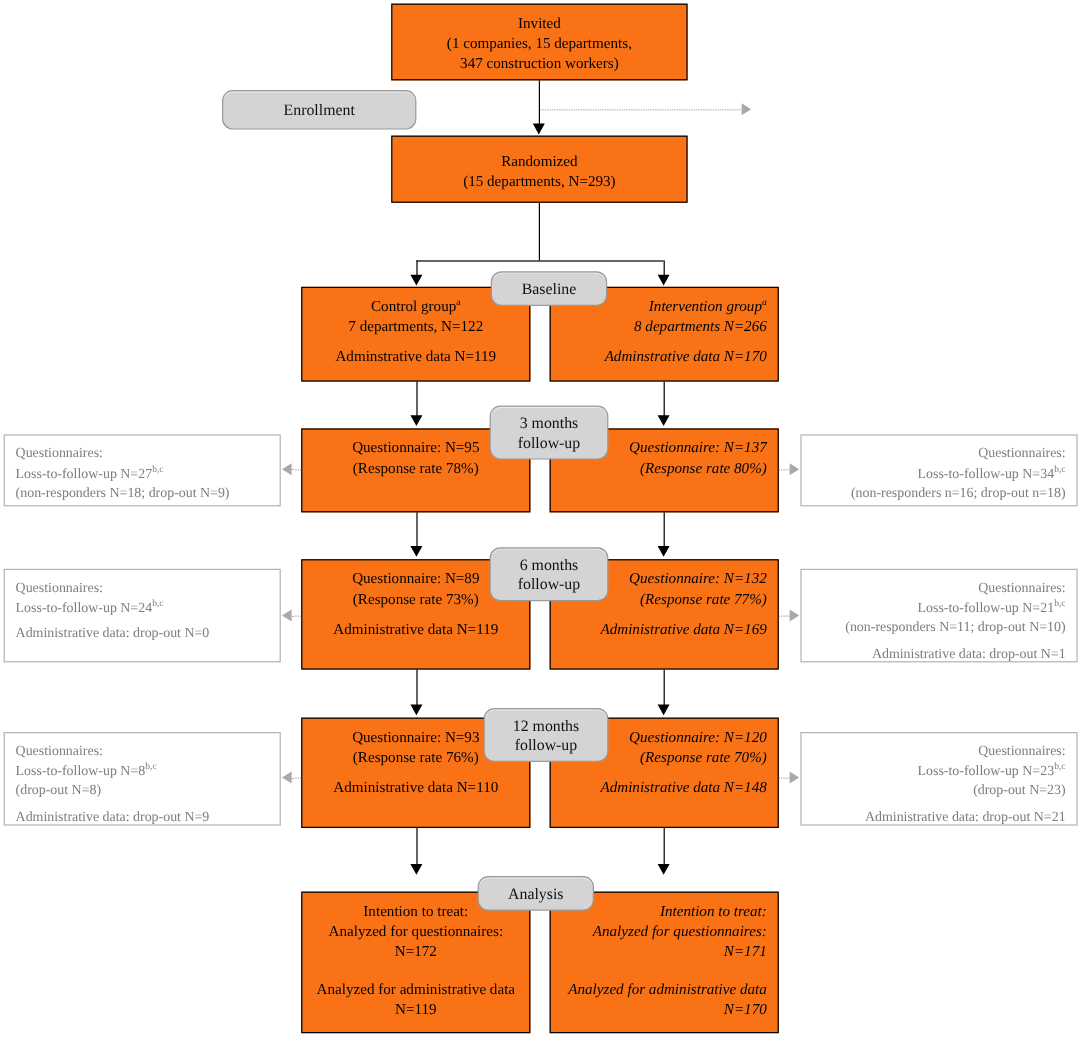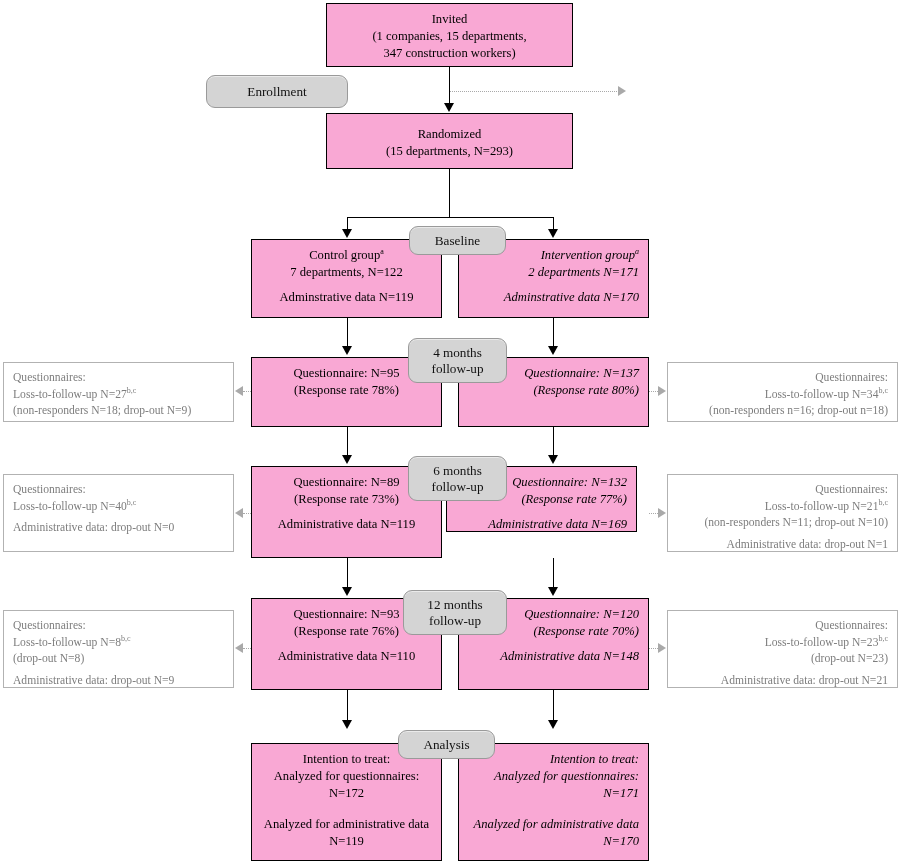--- a/index.html
+++ b/index.html
@@ -10,21 +10,21 @@
     color:#000000;
     overflow:hidden;
   }
   #stage{position:relative;width:904px;height:866px;}
 
   
   .box{
     position:absolute;
     box-sizing:border-box;
     border:1.3px solid #000;
-    background:#f9a8d4;
+    background:#f97316;
     font-size:12.6px;
     line-height:17px;
     padding:7px 9px;
   }
   .box.center{text-align:center;}
   .box.left{text-align:center;}
   .box.right{text-align:right;font-style:italic;}
 
   .sidebox{
     position:absolute;
@@ -95,21 +95,21 @@
     <div>(1 companies, 15 departments,</div>
     <div>347 construction workers)</div>
   </div>
 
   <div class="vline" style="left:449px;top:67px;height:37px;"></div>
   <div class="arrow-down" style="left:443.5px;top:103px;"></div>
 
   <div class="dotline" style="left:450px;top:91px;width:169px;"></div>
   <div class="arrow-right" style="left:618px;top:86px;"></div>
 
-  <div class="pill" style="left:206px;top:75px;width:142px;height:33px;">
+  <div class="pill" style="left:185px;top:75px;width:162px;height:33px;">
     <span>Enrollment</span>
   </div>
 
 
   <div class="box center" style="left:326px;top:113px;width:247px;height:56px;padding-top:12px;">
     <div>Randomized</div>
     <div>(15 departments, N=293)</div>
   </div>
 
   <div class="vline" style="left:449px;top:169px;height:48px;"></div>
@@ -121,21 +121,21 @@
 
   <div class="box left" style="left:251px;top:239px;width:191px;height:79px;">
     <div><span>Control group</span><sup>a</sup></div>
     <div>7 departments, N=122</div>
     <span class="pad-top"></span>
     <div>Adminstrative data N=119</div>
   </div>
 
   <div class="box right" style="left:458px;top:239px;width:191px;height:79px;">
     <div><span>Intervention group</span><sup>a</sup></div>
-    <div>2 departments N=171</div>
+    <div>8 departments N=266</div>
     <span class="pad-top"></span>
     <div>Adminstrative data N=170</div>
   </div>
 
   <div class="pill" style="left:409px;top:226px;width:97px;height:29px;">
     <span>Baseline</span>
   </div>
 
   <div class="vline" style="left:347px;top:318px;height:29px;"></div>
   <div class="arrow-down" style="left:341.5px;top:346px;"></div>
@@ -146,21 +146,21 @@
     <div>Questionnaire:  N=95</div>
     <div>(Response rate 78%)</div>
   </div>
 
   <div class="box right" style="left:458px;top:357px;width:191px;height:70px;">
     <div>Questionnaire: N=137</div>
     <div>(Response rate 80%)</div>
   </div>
 
   <div class="pill" style="left:408px;top:338px;width:99px;height:45px;flex-direction:column;">
-    <span>4 months</span>
+    <span>3 months</span>
     <span>follow-up</span>
   </div>
 
   <div class="dotline" style="left:243px;top:391px;width:8px;"></div>
   <div class="arrow-left" style="left:235px;top:386px;"></div>
   <div class="dotline" style="left:649px;top:391px;width:9px;"></div>
   <div class="arrow-left" style="left:658px;top:386px;transform:rotate(180deg);"></div>
 
   <div class="sidebox left" style="left:3px;top:362px;width:231px;height:60px;">
     <div>Questionnaires:</div>
@@ -179,40 +179,40 @@
   <div class="vline" style="left:553px;top:427px;height:29px;"></div>
   <div class="arrow-down" style="left:547.5px;top:455px;"></div>
 
   <div class="box left" style="left:251px;top:466px;width:191px;height:92px;">
     <div>Questionnaire:  N=89</div>
     <div>(Response rate 73%)</div>
     <span class="pad-top"></span>
     <div>Administrative data N=119</div>
   </div>
 
-  <div class="box right" style="left:446px;top:466px;width:191px;height:66px;">
+  <div class="box right" style="left:458px;top:466px;width:191px;height:92px;">
     <div>Questionnaire: N=132</div>
     <div>(Response rate 77%)</div>
     <span class="pad-top"></span>
     <div>Administrative data N=169</div>
   </div>
 
   <div class="pill" style="left:408px;top:456px;width:99px;height:45px;flex-direction:column;">
     <span>6 months</span>
     <span>follow-up</span>
   </div>
 
   <div class="dotline" style="left:243px;top:513px;width:8px;"></div>
   <div class="arrow-left" style="left:235px;top:508px;"></div>
   <div class="dotline" style="left:649px;top:513px;width:9px;"></div>
   <div class="arrow-left" style="left:658px;top:508px;transform:rotate(180deg);"></div>
 
   <div class="sidebox left" style="left:3px;top:474px;width:231px;height:78px;">
     <div>Questionnaires:</div>
-    <div><span> Loss-to-follow-up  N=40</span><sup>b,c</sup></div>
+    <div><span> Loss-to-follow-up  N=24</span><sup>b,c</sup></div>
     <span class="pad-top" style="height:5px;"></span>
     <div>Administrative data: drop-out  N=0</div>
   </div>
 
   <div class="sidebox right" style="left:667px;top:474px;width:231px;height:78px;">
     <div>Questionnaires:</div>
     <div><span>Loss-to-follow-up  N=21</span><sup>b,c</sup></div>
     <div>(non-responders N=11; drop-out N=10)</div>
     <span class="pad-top" style="height:5px;"></span>
     <div>Administrative data: drop-out  N=1</div>

